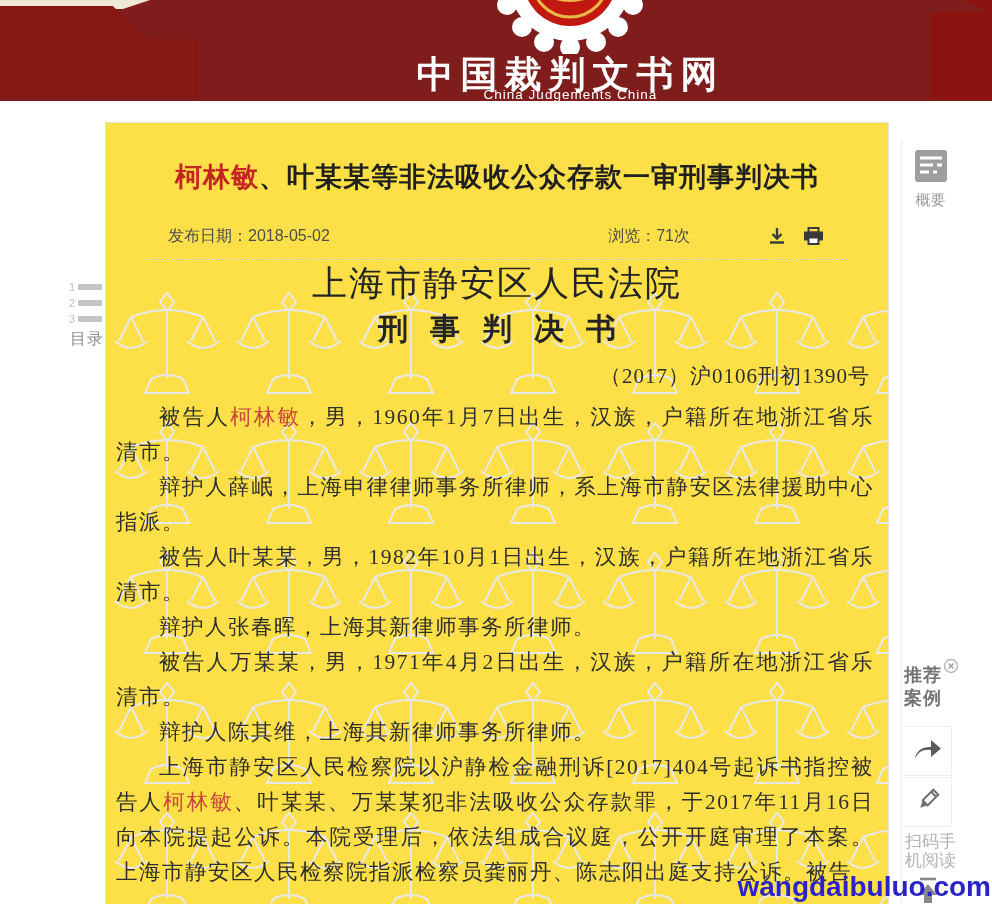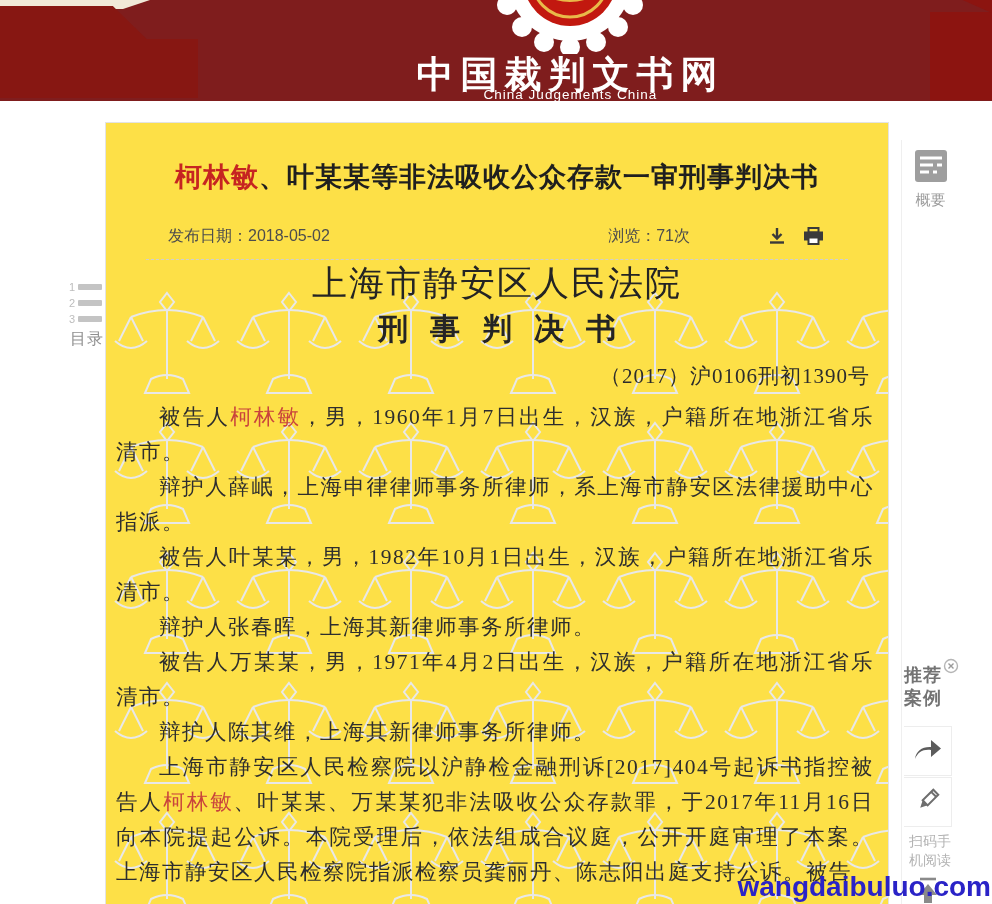--- a/index.html
+++ b/index.html
@@ -77,22 +77,22 @@
   .rail-summary .lbl { display:block; margin-top:3px; font-size:15px; color:#9a9a9a; }
   .rail-recommend { position:absolute; left:2px; top:524px; width:100%; cursor:pointer; }
   .rail-recommend .txt { font-size:18px; font-weight:bold; color:#737373;
             line-height:23px; letter-spacing:1px; }
   .rail-close { position:absolute; right:2px; top:-6px; cursor:pointer; }
   .rail-box { position:absolute; left:2px; width:48px; height:50px;
             border:1px solid #ededed; border-left:none;
             display:flex; align-items:center; justify-content:center; cursor:pointer; background:#fff;}
   .rail-box.share { top:586px; }
   .rail-box.pencil { top:637px; }
-  .rail-scan { position:absolute; left:2px; top:692px; width:52px; text-align:center;
-            font-size:14px; color:#b3b3b3; line-height:19px; cursor:pointer; }
+  .rail-scan { position:absolute; left:2px; top:692px; width:52px; text-align:right;
+            font-size:17px; color:#b3b3b3; line-height:19px; cursor:pointer; }
   .rail-top { position:absolute; left:8px; top:736px; width:36px; text-align:center; cursor:pointer; }
 
   
   .page-watermark { position:absolute; right:1px; bottom:1px; z-index:9;
             font-size:28px; font-weight:bold; color:#2a23c7; letter-spacing:0px;
             font-family:"Liberation Sans",sans-serif; }
 </style>
 </head>
 <body>
 

